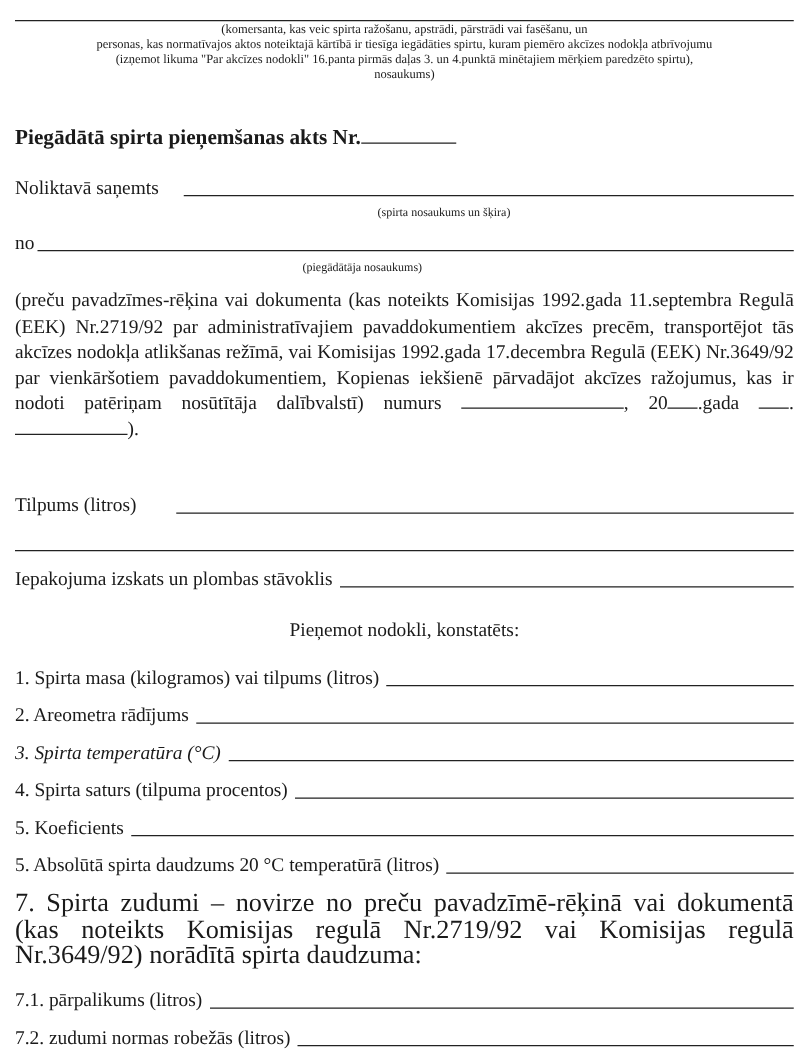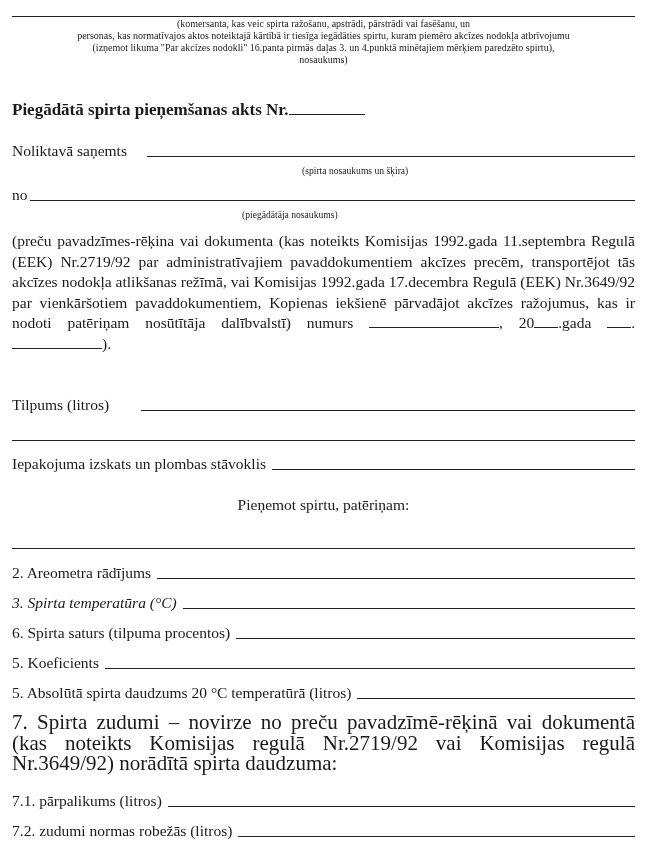--- a/index.html
+++ b/index.html
@@ -72,35 +72,36 @@
     <span class="line" style="margin-left:26px;"></span>
   </div>
   <div class="row" style="top:426px;">
     <span class="line"></span>
   </div>
   <div class="row" style="top:455px;">
     <span class="label">Iepakojuma izskats un plombas stāvoklis</span>
     <span class="line"></span>
   </div>
 
-  <div class="center-heading">Pieņemot spirtu, patēriņam:</div>
+  <div class="center-heading">Pieņemot nodokli, konstatēts:</div>
 
   <div class="row" style="top:534px;">
+    <span class="label">1. Spirta masa (kilogramos) vai tilpums (litros)</span>
     <span class="line"></span>
   </div>
   <div class="row" style="top:564px;">
     <span class="label">2. Areometra rādījums</span>
     <span class="line"></span>
   </div>
   <div class="row" style="top:594px;font-style:italic;">
     <span class="label">3. Spirta temperatūra (°C)</span>
     <span class="line"></span>
   </div>
   <div class="row" style="top:624px;">
-    <span class="label">6. Spirta saturs (tilpuma procentos)</span>
+    <span class="label">4. Spirta saturs (tilpuma procentos)</span>
     <span class="line"></span>
   </div>
   <div class="row" style="top:654px;">
     <span class="label">5. Koeficients</span>
     <span class="line"></span>
   </div>
   <div class="row" style="top:684px;">
     <span class="label">5. Absolūtā spirta daudzums 20 °C temperatūrā (litros)</span>
     <span class="line"></span>
   </div>

